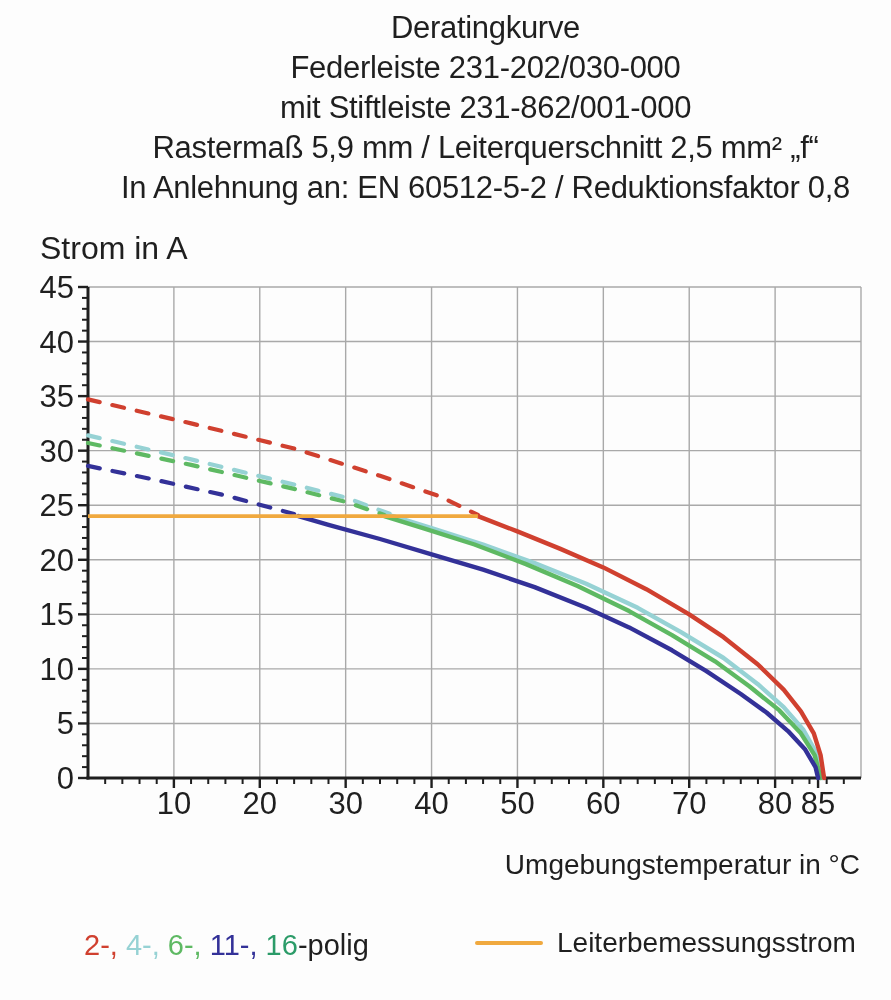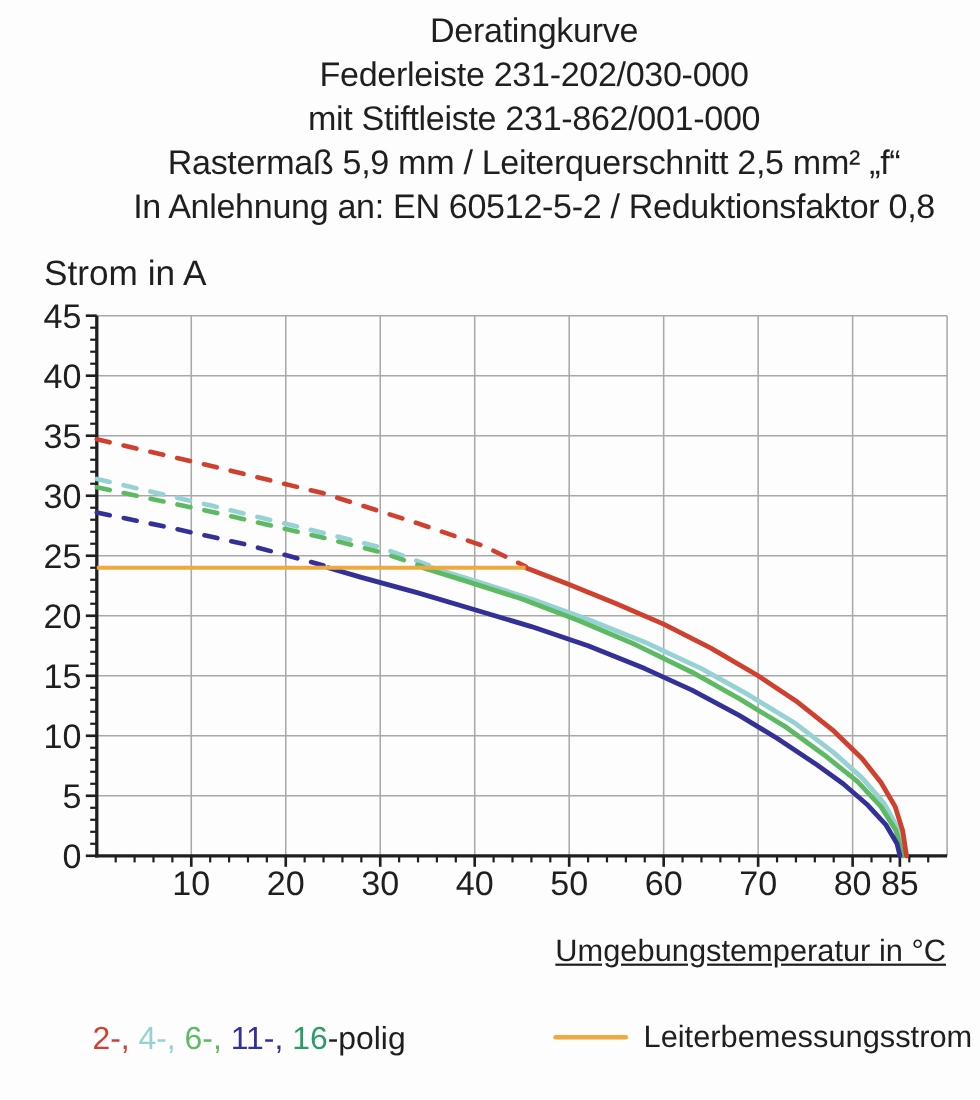--- a/index.html
+++ b/index.html
@@ -3,23 +3,23 @@
 <meta charset="utf-8">
 <style>
   html,body{margin:0;padding:0;background:#ffffff;}
   .page{position:relative;width:891px;height:1000px;background:#fdfdfd;
         font-family:"Liberation Sans","DejaVu Sans",sans-serif;color:#1f1f1f;overflow:hidden;}
   .titles{position:absolute;top:8px;left:0;width:891px;text-align:center;
           font-size:31px;line-height:40px;letter-spacing:-0.3px;margin-left:40px;}
   .strom{position:absolute;left:40px;top:230px;font-size:32px;}
   svg.chart{position:absolute;left:0;top:0;width:891px;height:1000px;}
   svg text{font-family:"Liberation Sans","DejaVu Sans",sans-serif;font-size:31px;fill:#1f1f1f;}
-  .xlabel{position:absolute;left:395px;top:849px;width:465px;text-align:right;font-size:28px;text-decoration:underline;}
+  .xlabel{position:absolute;left:395px;top:849px;width:465px;text-align:right;font-size:28px;}
   .legend-poles{position:absolute;left:84px;top:929px;font-size:29px;white-space:nowrap;}
-  .legend-rated{position:absolute;left:503px;top:927px;display:flex;align-items:center;gap:14px;font-size:28px;}
+  .legend-rated{position:absolute;left:475px;top:927px;display:flex;align-items:center;gap:14px;font-size:28px;}
   .swatch{width:68px;height:4px;border-radius:2px;}
 </style>
 </head>
 <body>
 
 <div class="page">
 
   <div class="titles">
     <div>Deratingkurve</div>
     <div>Federleiste 231-202/030-000</div>

